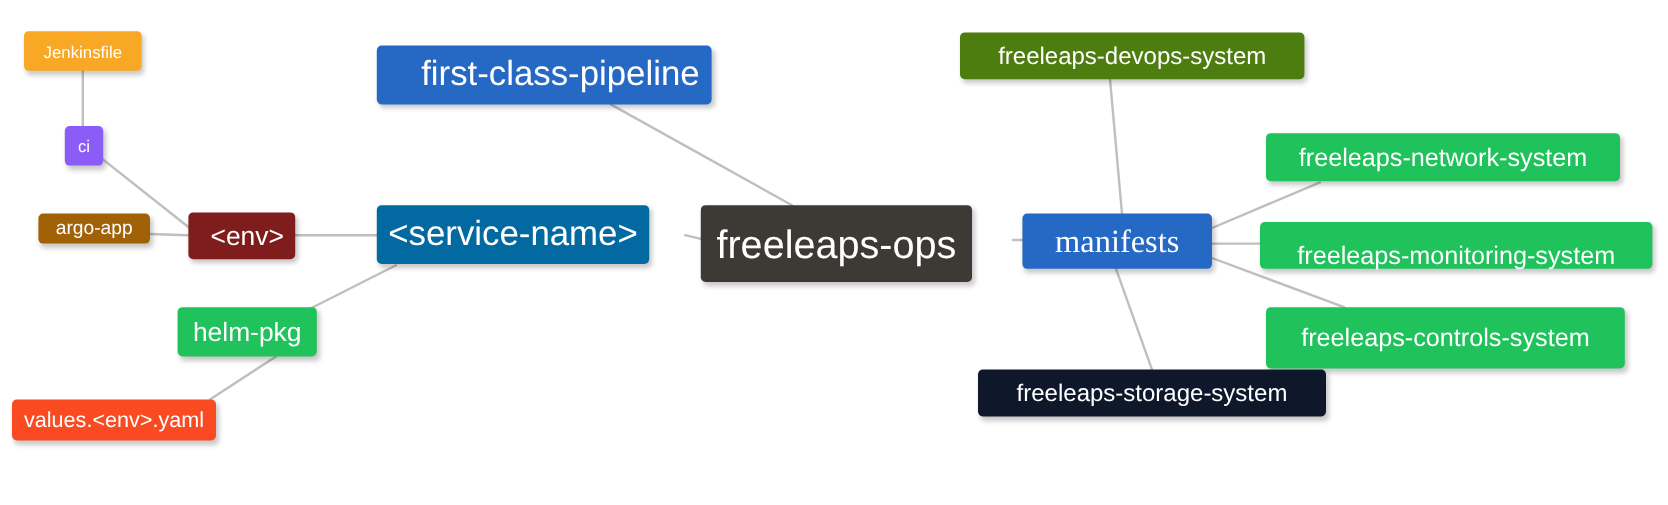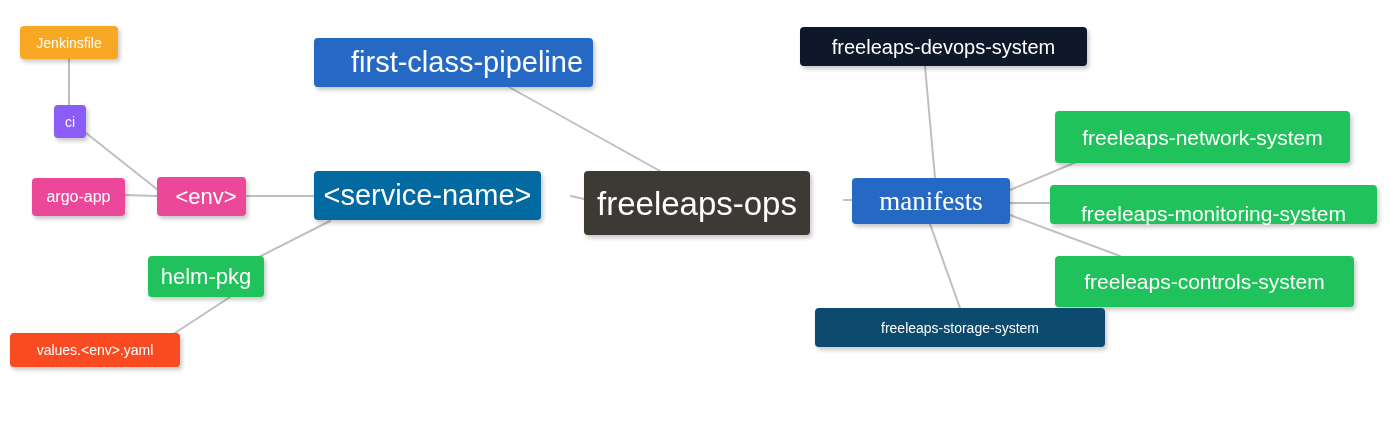--- a/index.html
+++ b/index.html
@@ -65,53 +65,53 @@
       <line x1="1010" y1="215" x2="1120" y2="256" stroke="#bfbfbf" stroke-width="2" stroke-linecap="round"></line>
       <line x1="930" y1="224" x2="960" y2="308" stroke="#bfbfbf" stroke-width="2" stroke-linecap="round"></line>
     </svg>
   <div id="node-layer">
       <div class="node" style="left: 20px; top: 26px; width: 98px; height: 33px; background: rgb(249, 168, 38); font-size: 14px;">
         <span>Jenkinsfile</span>
       </div>
       <div class="node" style="left: 54px; top: 105px; width: 32px; height: 33px; background: #8b5cf6; font-size: 14px;">
         <span>ci</span>
       </div>
-      <div class="node" style="left: 32px; top: 178px; width: 93px; height: 38px; background: #ec4899; font-size: 16px;">
+      <div class="node" style="left: 32px; top: 178px; width: 93px; height: 25px; background: #a16207; font-size: 16px;">
         <span>argo-app</span>
       </div>
-      <div class="node" style="left: 157px; top: 177px; width: 89px; height: 39px; background: #ec4899; font-size: 22px; padding-left: 19px;">
+      <div class="node" style="left: 157px; top: 177px; width: 89px; height: 39px; background: #7f1d1d; font-size: 22px; padding-left: 19px;">
         <span>&lt;env&gt;</span>
       </div>
       <div class="node" style="left: 148px; top: 256px; width: 116px; height: 41px; background: rgb(32, 194, 92); font-size: 22px;">
         <span>helm-pkg</span>
       </div>
-      <div class="node" style="left: 10px; top: 333px; width: 170px; height: 34px; background: rgb(249, 74, 33); font-size: 14px;">
+      <div class="node" style="left: 10px; top: 333px; width: 170px; height: 34px; background: rgb(249, 74, 33); font-size: 18px;">
         <span>values.&lt;env&gt;.yaml</span>
       </div>
       <div class="node" style="left: 314px; top: 38px; width: 279px; height: 49px; background: rgb(37, 105, 197); font-size: 29px; padding-left: 37px;">
         <span>first-class-pipeline</span>
       </div>
       <div class="node" style="left: 314px; top: 171px; width: 227px; height: 49px; background: #0369a1; font-size: 29px;">
         <span>&lt;service-name&gt;</span>
       </div>
       <div class="node" style="left: 584px; top: 171px; width: 226px; height: 64px; background: rgb(61, 57, 53); font-size: 33px;">
         <span>freeleaps-ops</span>
       </div>
       <div class="node" style="left: 852px; top: 178px; width: 158px; height: 46px; background: rgb(37, 105, 197); font-size: 27px; font-family: Liberation Serif, serif;">
         <span>manifests</span>
       </div>
-      <div class="node" style="left: 800px; top: 27px; width: 287px; height: 39px; background: #0f172a; font-size: 20px;">
+      <div class="node" style="left: 800px; top: 27px; width: 287px; height: 39px; background: #4d7c0f; font-size: 20px;">
         <span>freeleaps-devops-system</span>
       </div>
-      <div class="node" style="left: 1055px; top: 111px; width: 295px; height: 52px; background: rgb(32, 194, 92); font-size: 21px;">
+      <div class="node" style="left: 1055px; top: 111px; width: 295px; height: 40px; background: rgb(32, 194, 92); font-size: 21px;">
         <span>freeleaps-network-system</span>
       </div>
       <div class="node" style="left: 1050px; top: 185px; width: 327px; height: 39px; background: rgb(32, 194, 92); font-size: 21px; align-items: flex-end;">
         <span>freeleaps-monitoring-system</span>
       </div>
       <div class="node" style="left: 1055px; top: 256px; width: 299px; height: 51px; background: rgb(32, 194, 92); font-size: 21px;">
         <span>freeleaps-controls-system</span>
       </div>
-      <div class="node" style="left: 815px; top: 308px; width: 290px; height: 39px; background: #0c4a6e; font-size: 14px;">
+      <div class="node" style="left: 815px; top: 308px; width: 290px; height: 39px; background: #0f172a; font-size: 20px;">
         <span>freeleaps-storage-system</span>
       </div>
     </div>
 </div>
 
 </body></html>

